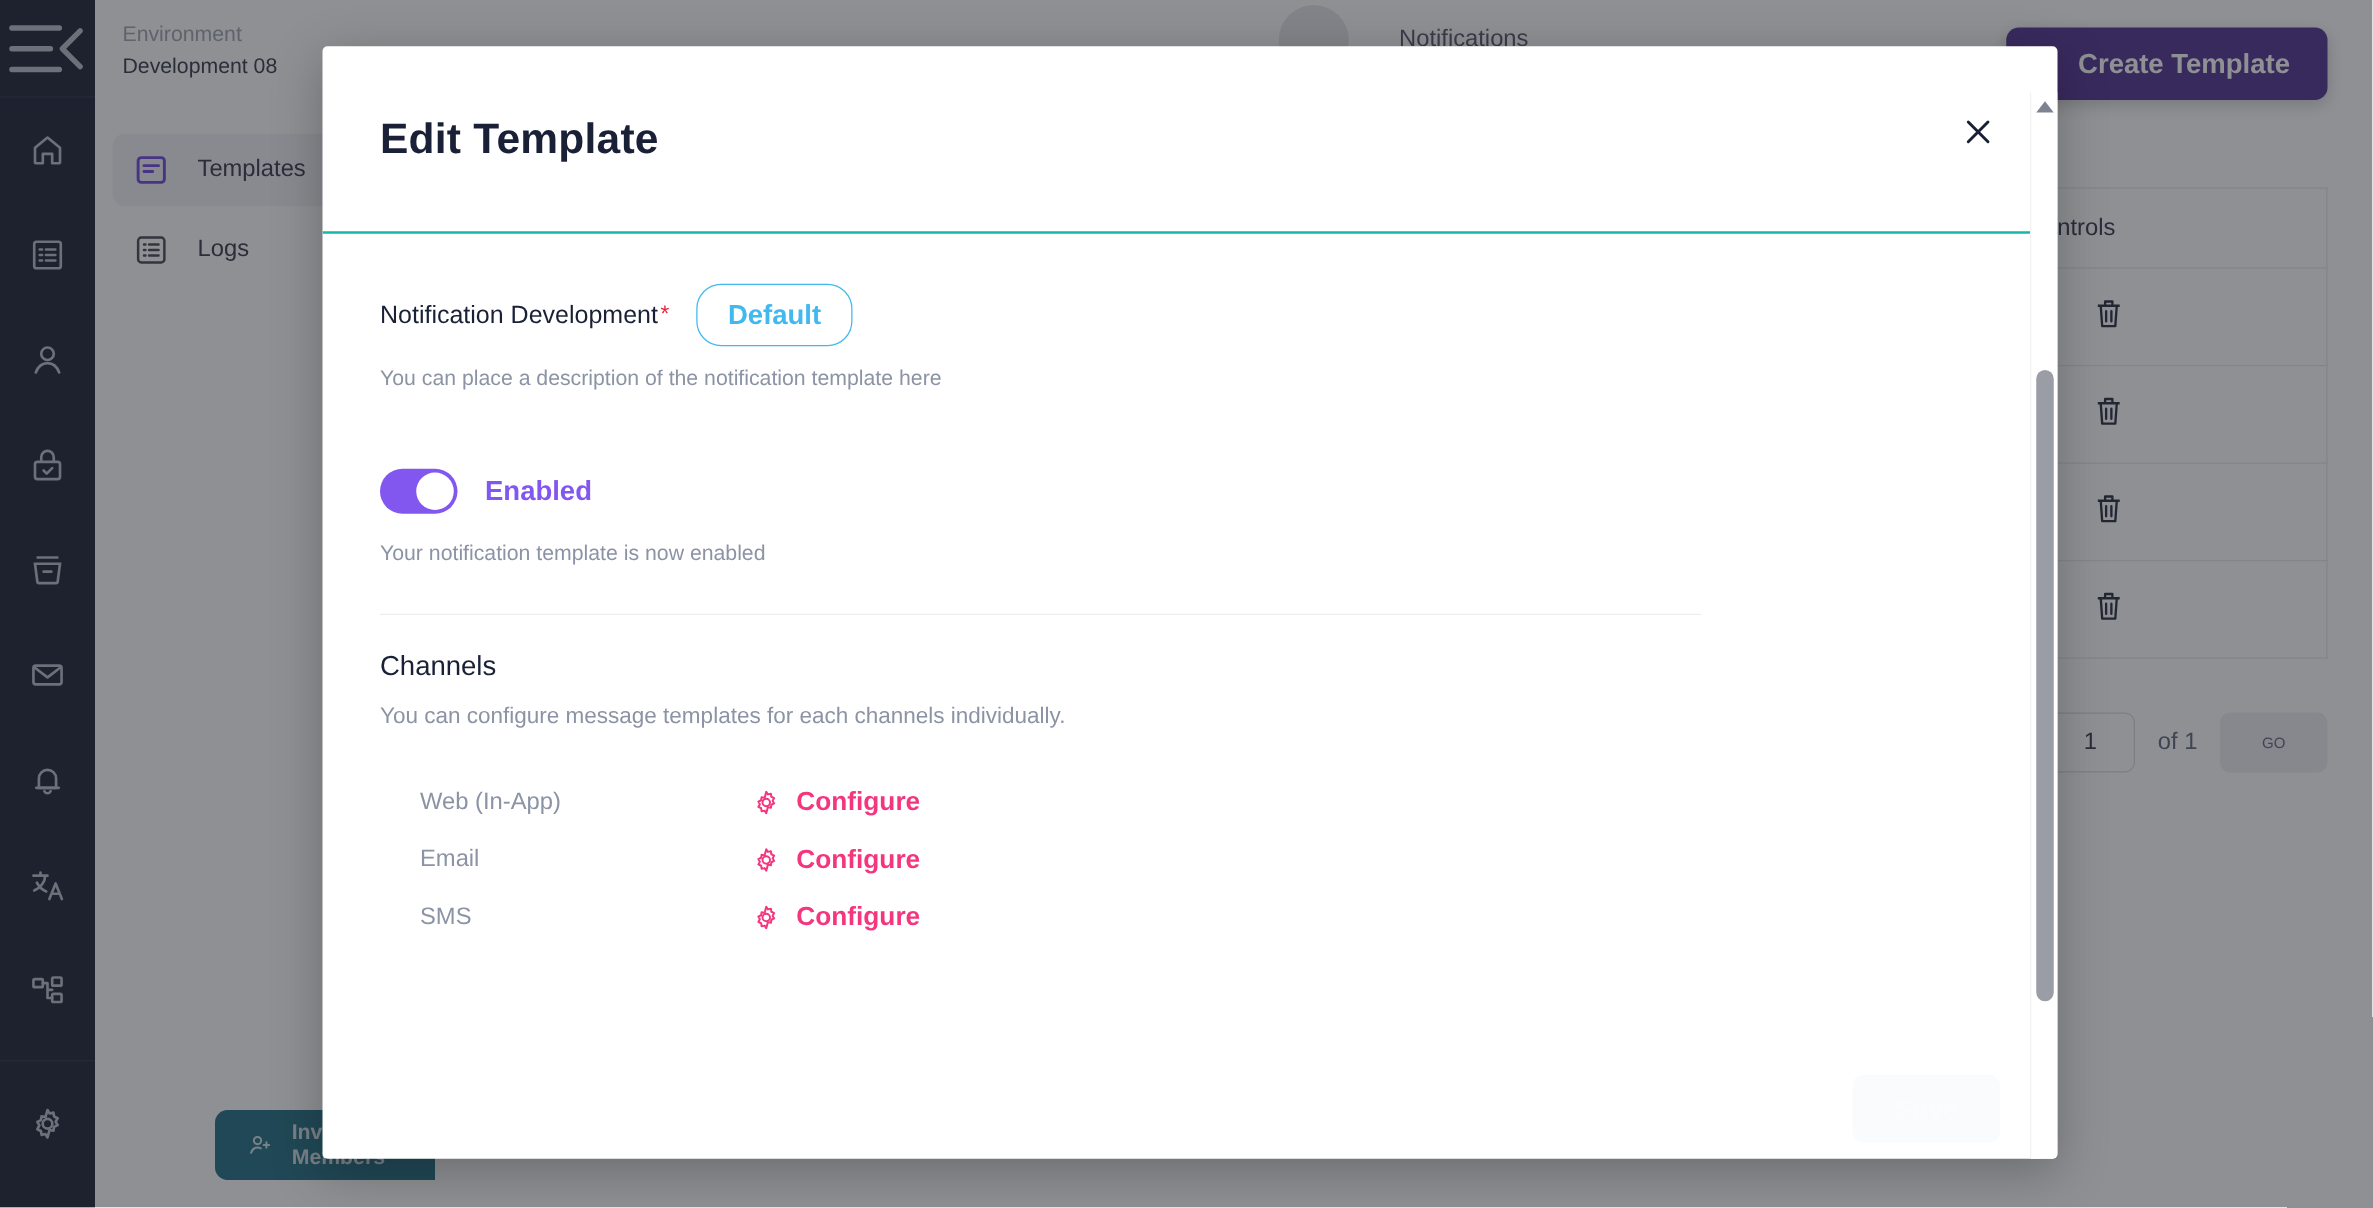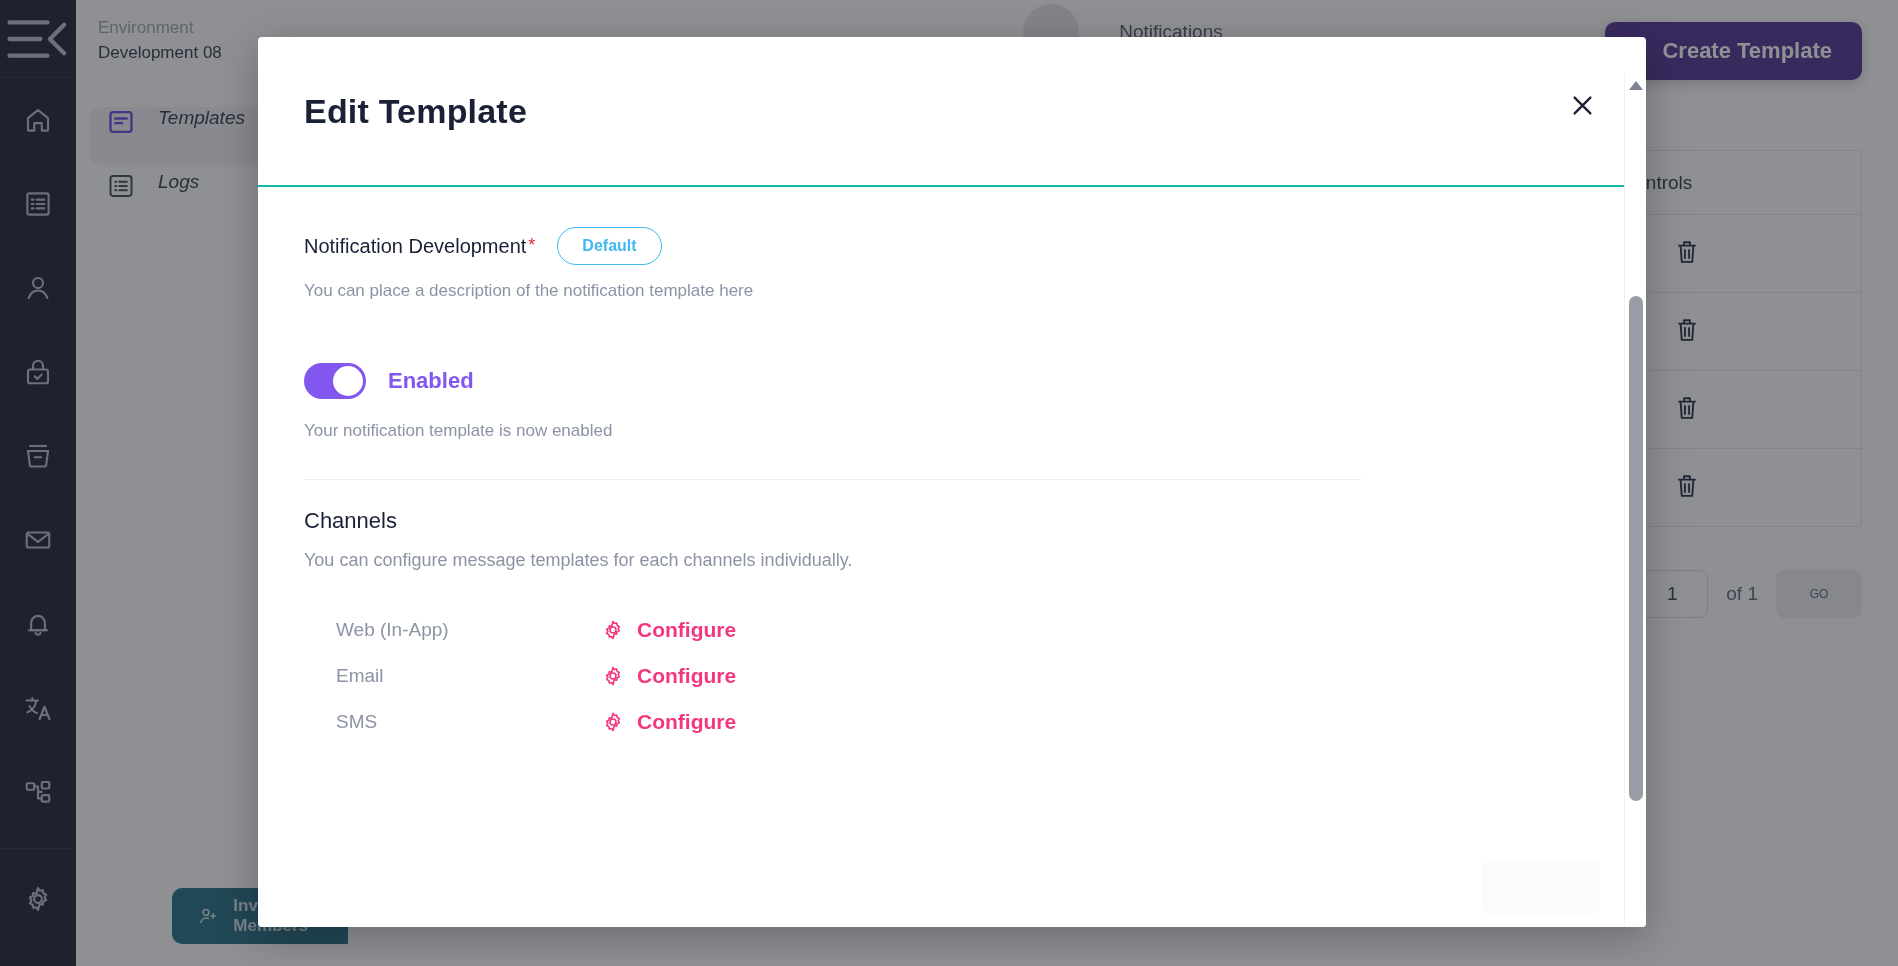--- a/index.html
+++ b/index.html
@@ -31,22 +31,22 @@
 
   .subnav {
     position:absolute; left:76px; top:0; width:272px; height:966px;
     background:#ffffff;
   }
   .env-block { padding: 16px 22px 12px; }
   .env-label { font-size: 17px; color:#9aa1ae; line-height:1.45; }
   .env-value { font-size: 17px; color:#2b3245; line-height:1.45; }
   .subnav-items { padding: 30px 14px 0; }
   .snav {
-    display:flex; gap: 22px;
-    height: 58px; border-radius: 10px; padding: 0 16px; margin-bottom: 6px; font-style: italic;
+    display:flex; align-items:center; gap: 22px;
+    height: 58px; border-radius: 10px; padding: 0 16px; margin-bottom: 6px;
   }
   .snav.active { background:#f1f2f6; }
   .snav .sico { width:30px; height:30px; display:flex; align-items:center; justify-content:center; }
   .snav .sico svg { width:28px; height:28px; }
   .snav .slabel { font-size:19px; color:#2b3245; }
 
   .invite-btn {
     position:absolute; left:96px; bottom: 22px; width: 228px; height: 56px;
     background:#19697f; border-radius: 10px; color:#cfe0e6;
     display:flex; align-items:center; gap:14px; padding-left:26px;
@@ -108,22 +108,22 @@
   }
   .modal-close svg { width:27px; height:27px; stroke:#1a2137; stroke-width:2.1; }
 
   .modal-body { padding: 40px 46px 0; position:relative; height: 767px; }
 
   .row-label { display:flex; align-items:center; gap:22px; }
   .field-label { font-size:20px; color:#1a2137; font-weight:400; }
   .req { color:#e8253b; font-size:18px; margin-left:2px; vertical-align:top; }
   .pill {
     border:1px solid #3fb9ef; color:#3fb9ef; border-radius:20px;
-    height:38px; padding:0 24px; display:flex; align-items:center;
-    font-size:16px; font-weight:700;
+    height:50px; padding:0 24px; display:flex; align-items:center;
+    font-size:22px; font-weight:700;
   }
 
   .text-input {
     margin-top: 18px; width: 565px; height: 73px;
     background:#f7f8fc; border:1px solid #e3e6ee; border-radius:6px;
     display:flex; align-items:center; padding: 0 20px;
     font-size:21px; color:#242b3e;
   }
   .helper { margin-top: 16px; font-size:17px; color:#8b93a5; }
 

